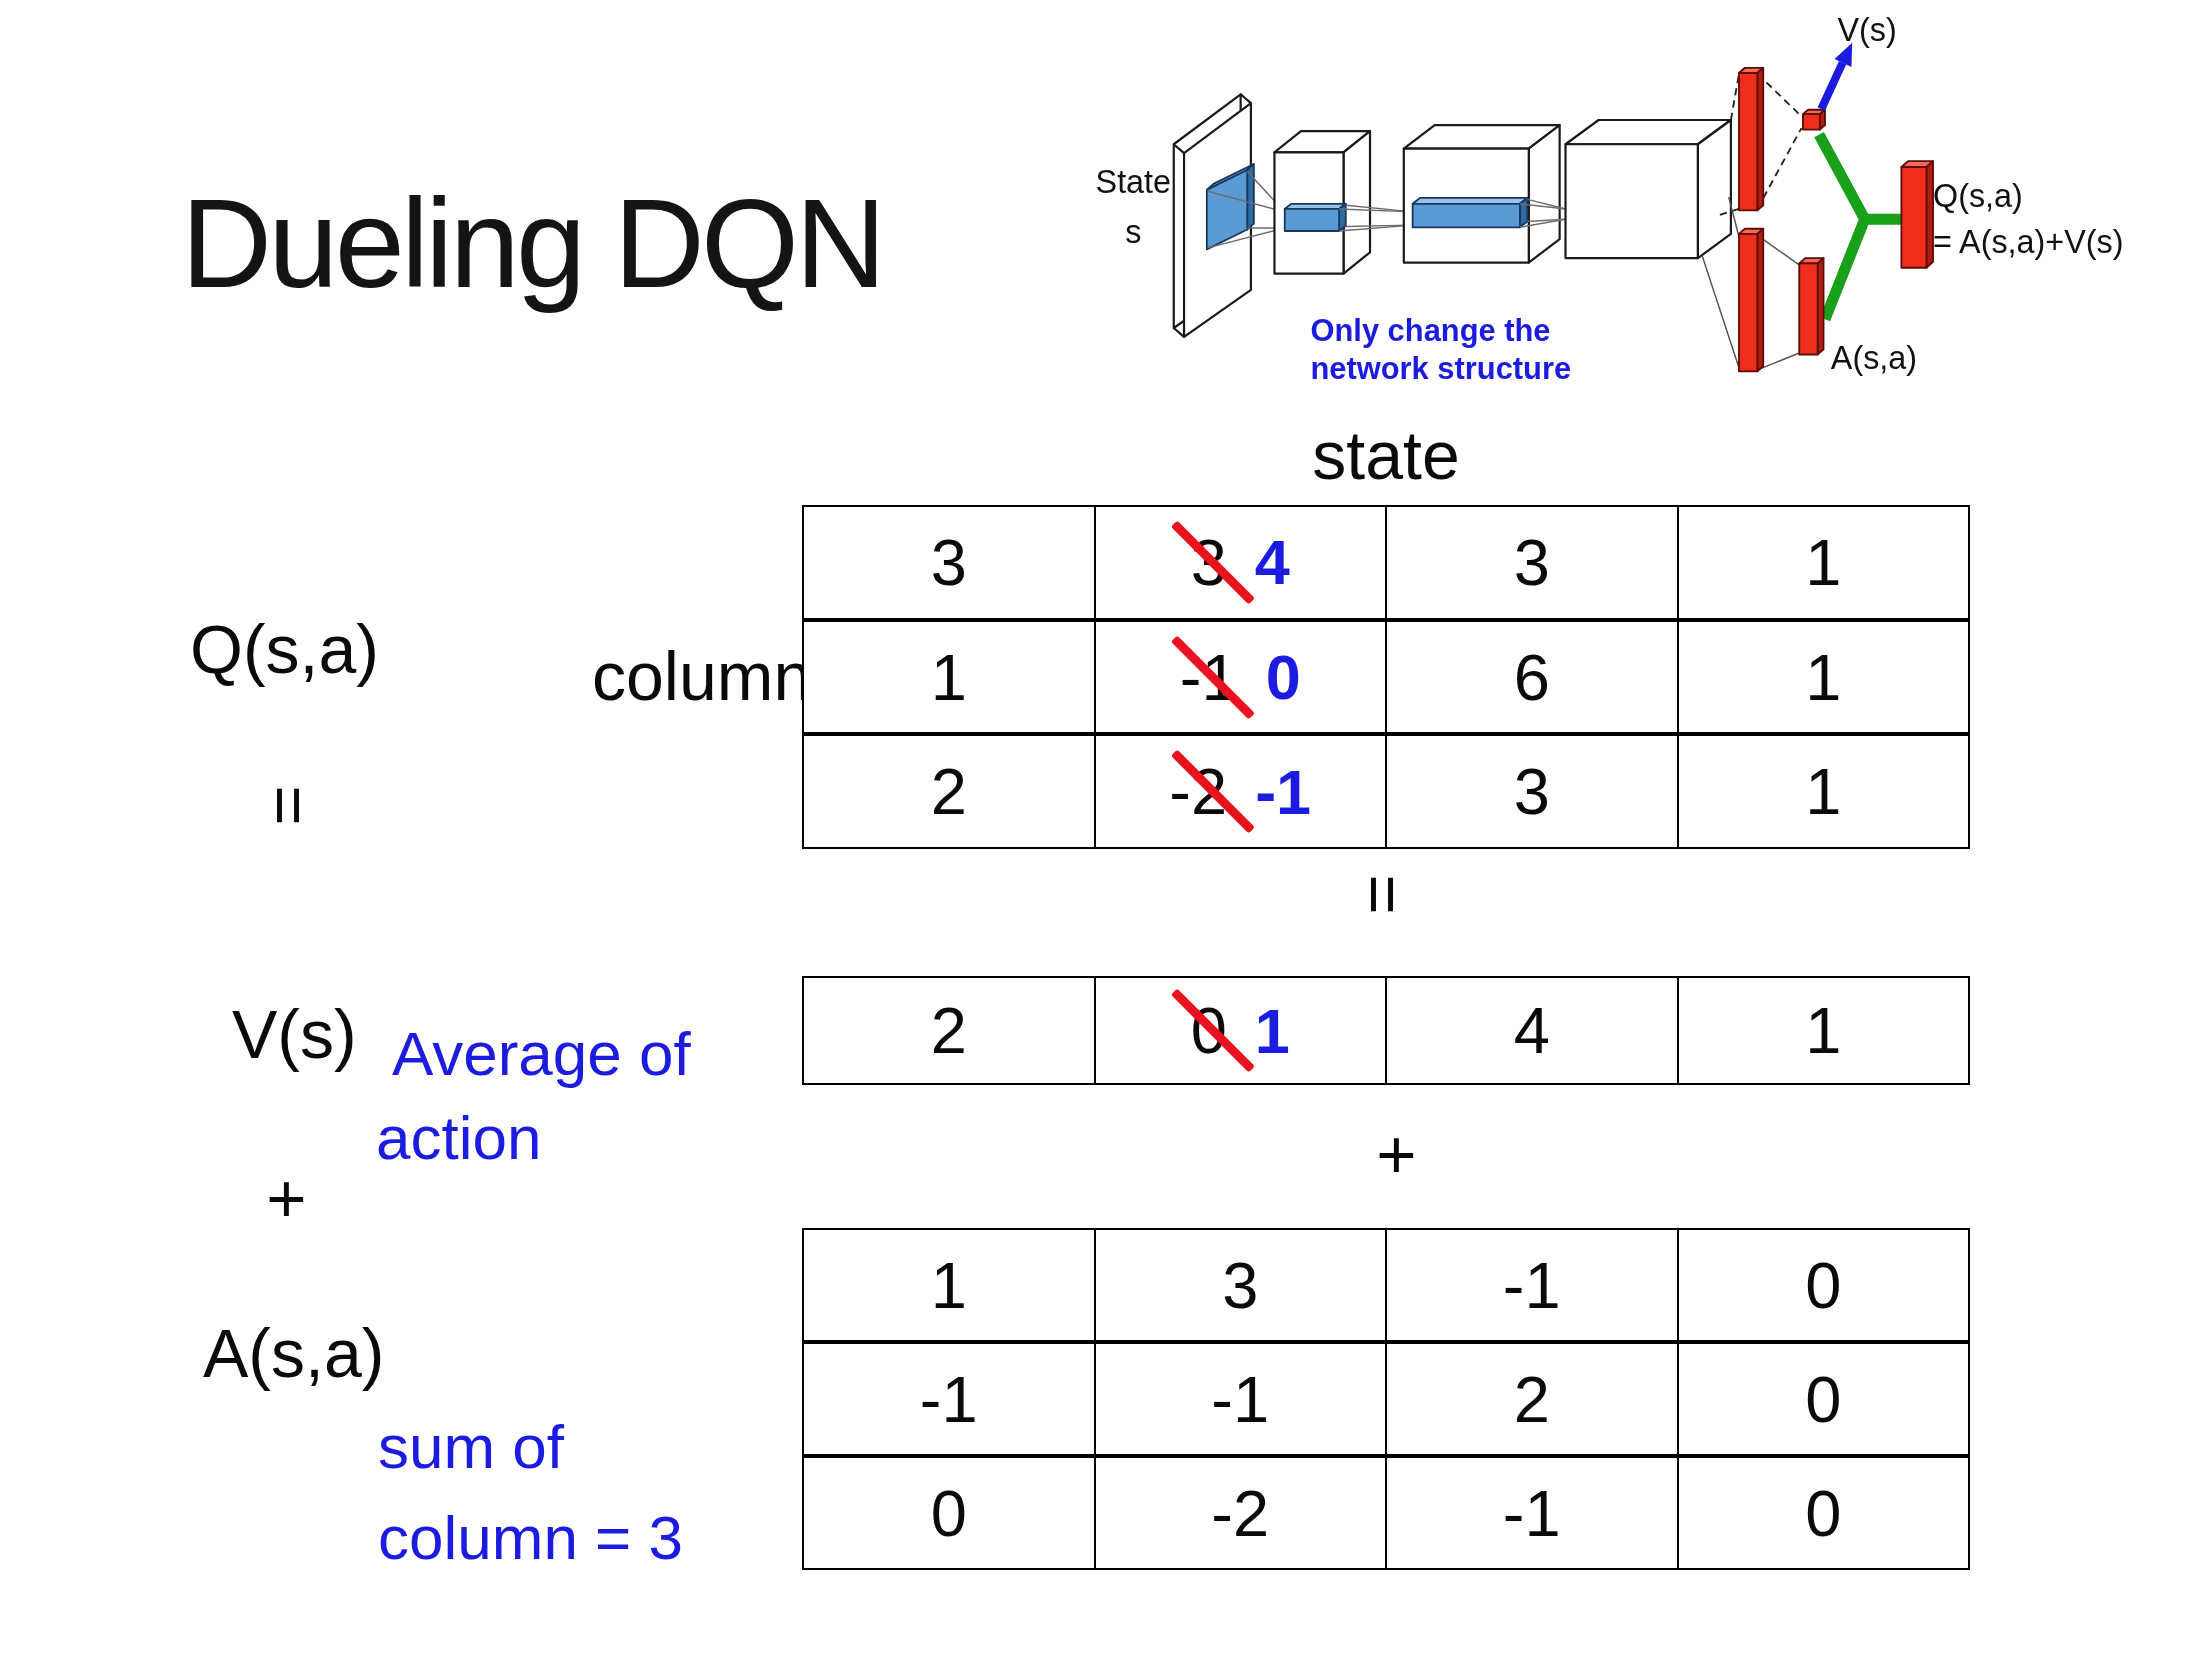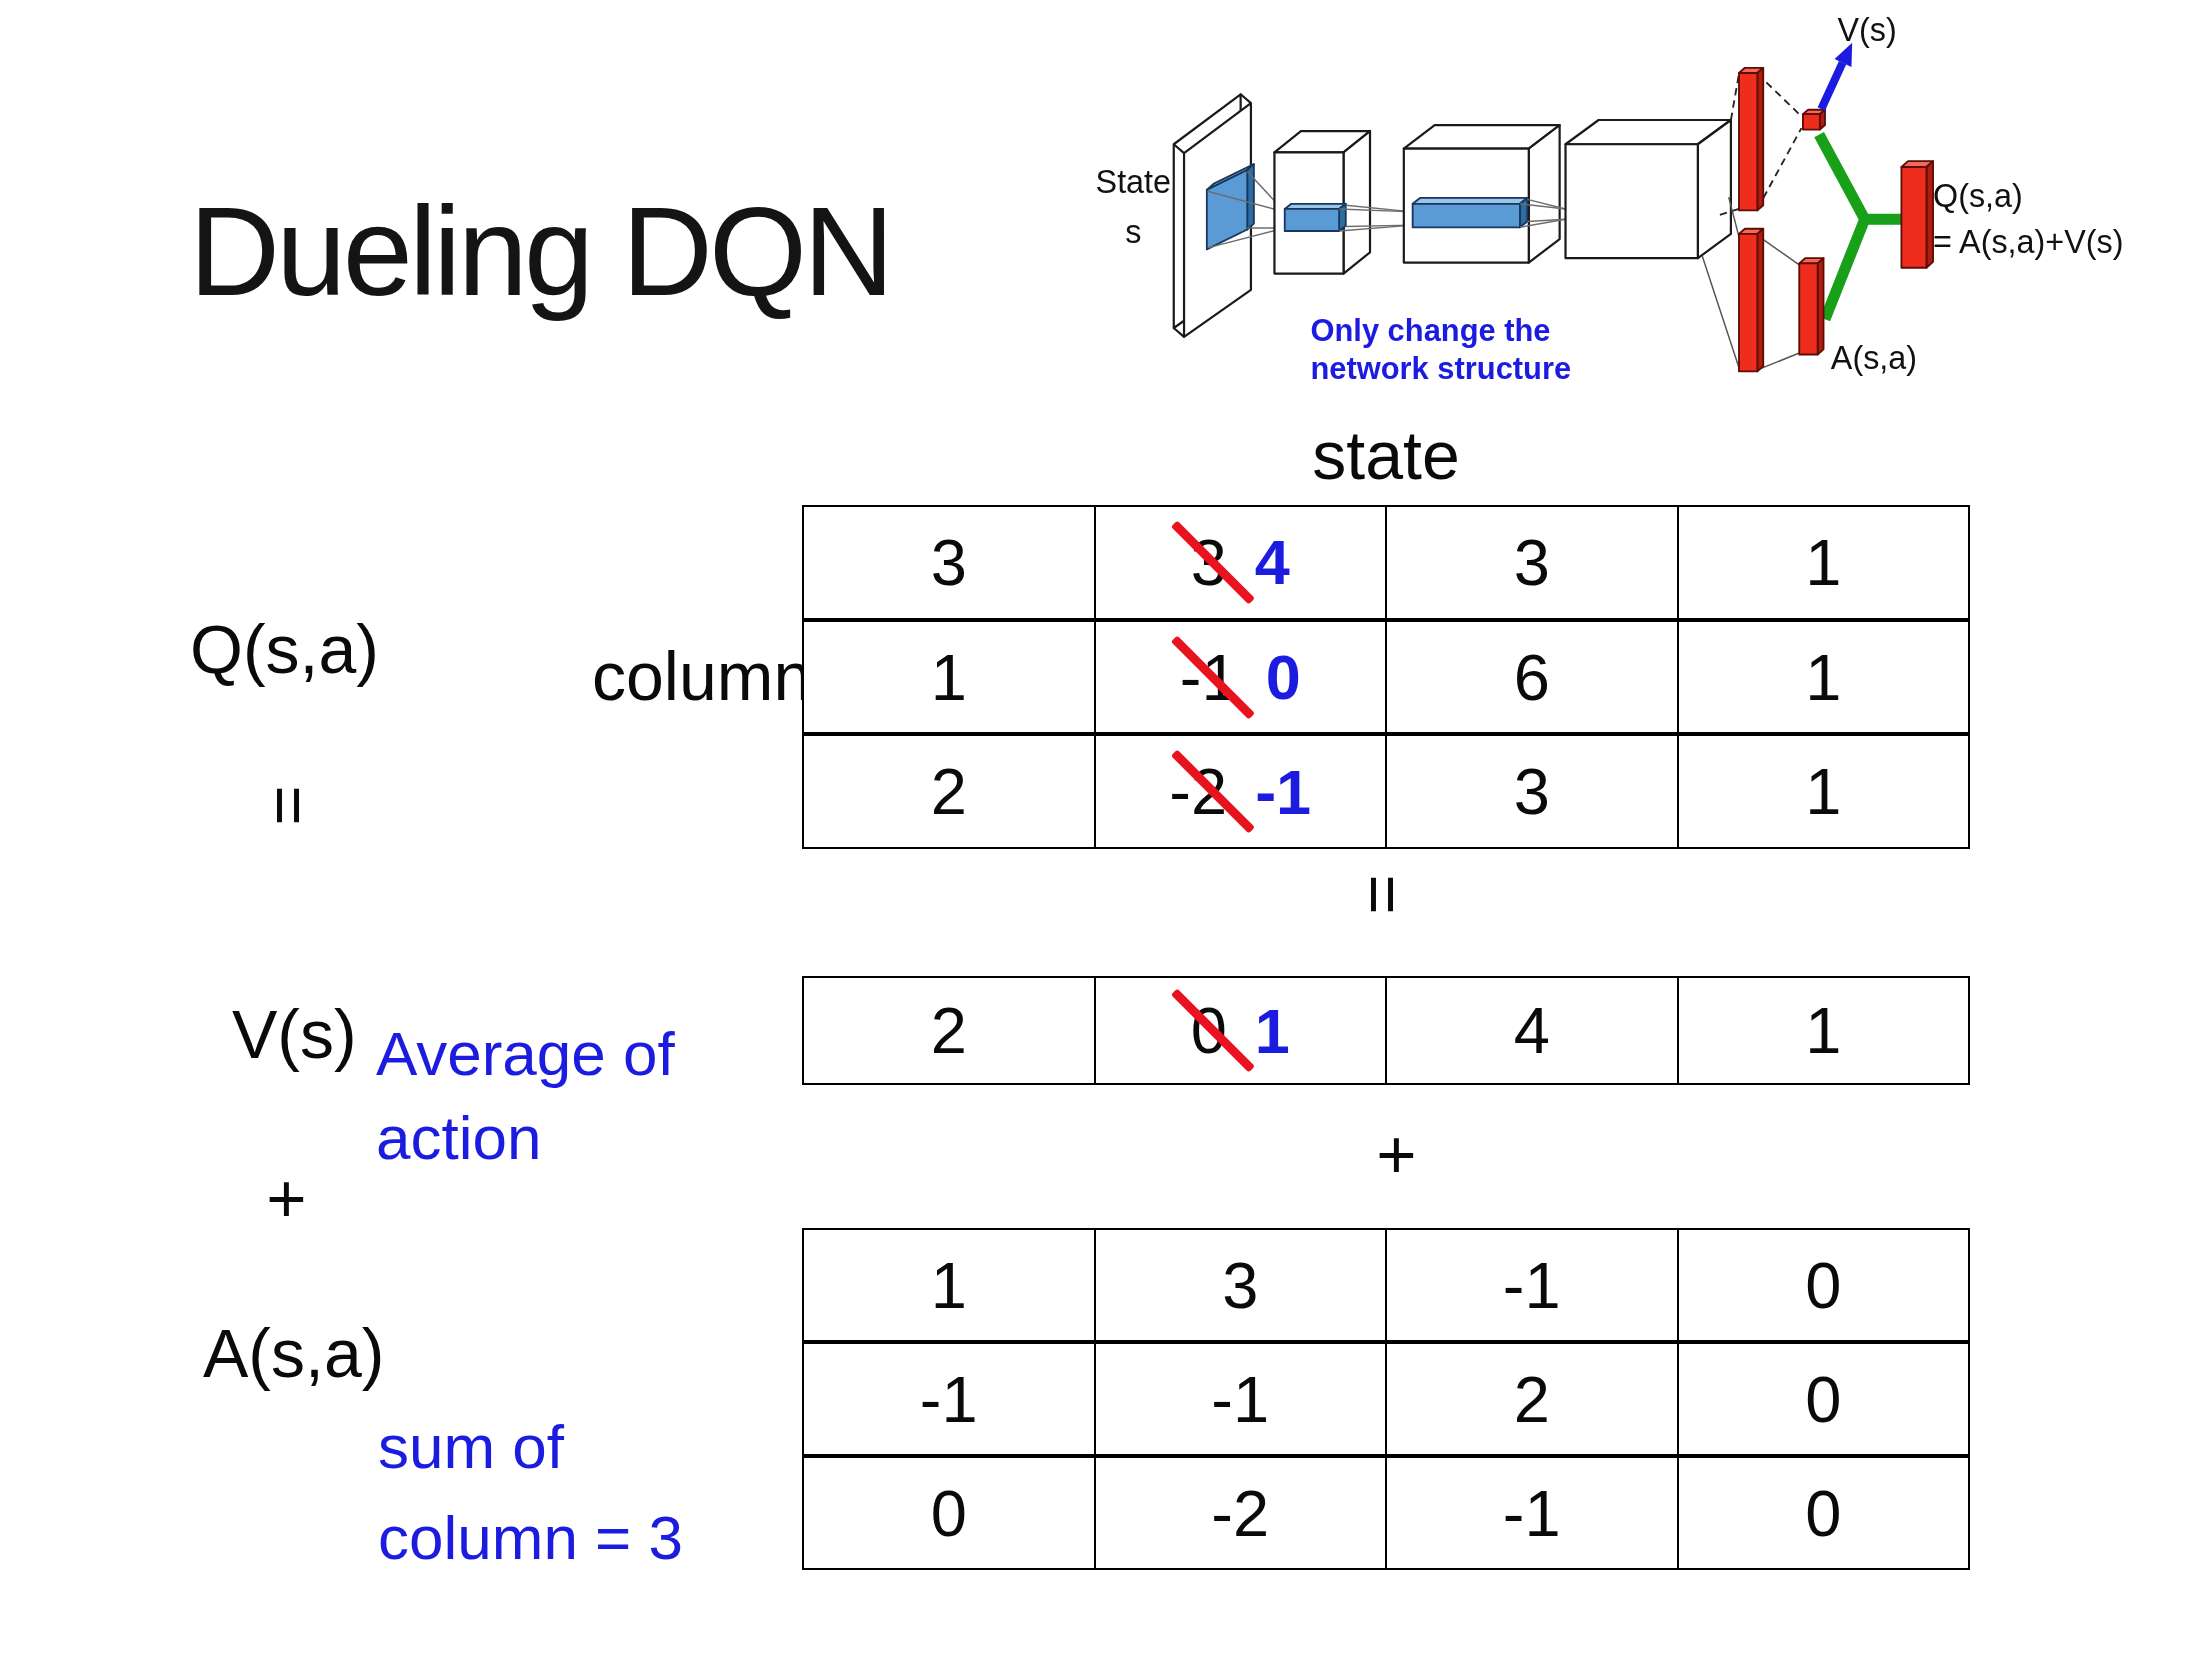--- a/index.html
+++ b/index.html
@@ -2,21 +2,21 @@
 <html style="--blue: #1c1ce0; --red: #e8131f; --green: #18a018; --bar: #ee2d1d; --filter: #5b9bd5;font-size:11.8px"><head>
 <meta charset="utf-8">
 <style>
   :root{
     --blue:#1c1ce0; --red:#e8131f; --green:#18a018; --bar:#ee2d1d; --filter:#5b9bd5; --ink:#0a0a0a;
   }
   html,body{margin:0;padding:0;}
   body{width:2205px;height:1654px;background:#ffffff;position:relative;overflow:hidden;
        font-family:"Liberation Sans", sans-serif;color:var(--ink);}
   .title{position:absolute;left:181px;top:175px;font-size:126px;font-weight:400;
-         letter-spacing:-3.7px;line-height:1.1;color:#141414;margin:8px;}
+         letter-spacing:-3.7px;line-height:1.1;color:#141414;margin:0;}
   .diagram{position:absolute;left:1051px;top:0;width:1154px;height:412px;}
   svg text{font-family:"Liberation Sans", sans-serif;}
   .dtext{font-size:44px;fill:#111;}
   .dnote{font-size:42px;fill:var(--blue);font-weight:600;}
   .wf{fill:#ffffff;stroke:#1a1a1a;stroke-width:3;stroke-linejoin:round;}
   .wl{stroke:#1a1a1a;stroke-width:3;}
   .cone{stroke:#6d6d6d;stroke-width:2;fill:none;}
   .dash{stroke:#222;stroke-width:2.5;fill:none;stroke-dasharray:10 7;}
   .thin{stroke:#555;stroke-width:2;fill:none;}
   .rb{fill:var(--bar);stroke:#5c0d06;stroke-width:2.5;stroke-linejoin:round;}
@@ -30,21 +30,21 @@
   .bhead{fill:var(--blue);}
 
   .lbl{position:absolute;font-size:68px;line-height:1;color:var(--ink);white-space:nowrap;}
   .q-lbl{left:190px;top:615px;}
   .action-lbl{left:592px;top:642px;}
   .v-lbl{left:232px;top:1000px;}
   .a-lbl{left:203px;top:1319px;}
   .state-hdr{position:absolute;left:802px;top:416px;width:1168px;text-align:center;
              font-size:68px;color:var(--ink);}
   .note{position:absolute;font-size:62px;line-height:1;color:var(--blue);white-space:nowrap;}
-  .avg1{left:376px;top:1023px;text-align:right;} .avg2{left:376px;top:1107px;}
+  .avg1{left:392px;top:1023px;text-align:right;} .avg2{left:376px;top:1107px;}
   .sum1{left:378px;top:1416px;text-align:center;} .sum2{left:378px;top:1507px;}
   .eqrot,.plus{position:absolute;width:81px;height:81px;display:flex;align-items:center;
                justify-content:center;font-size:69px;color:var(--ink);line-height:1;}
   .eqrot{transform:rotate(90deg);}
   .eq-left{left:248px;top:765px;}
   .eq-mid{left:1342px;top:854px;}
   .plus-left{left:246px;top:1158px;}
   .plus-mid{left:1356px;top:1114px;}
 
   .vtable{position:absolute;left:802px;width:1168px;border:2.9px solid #000;background:#fff;

